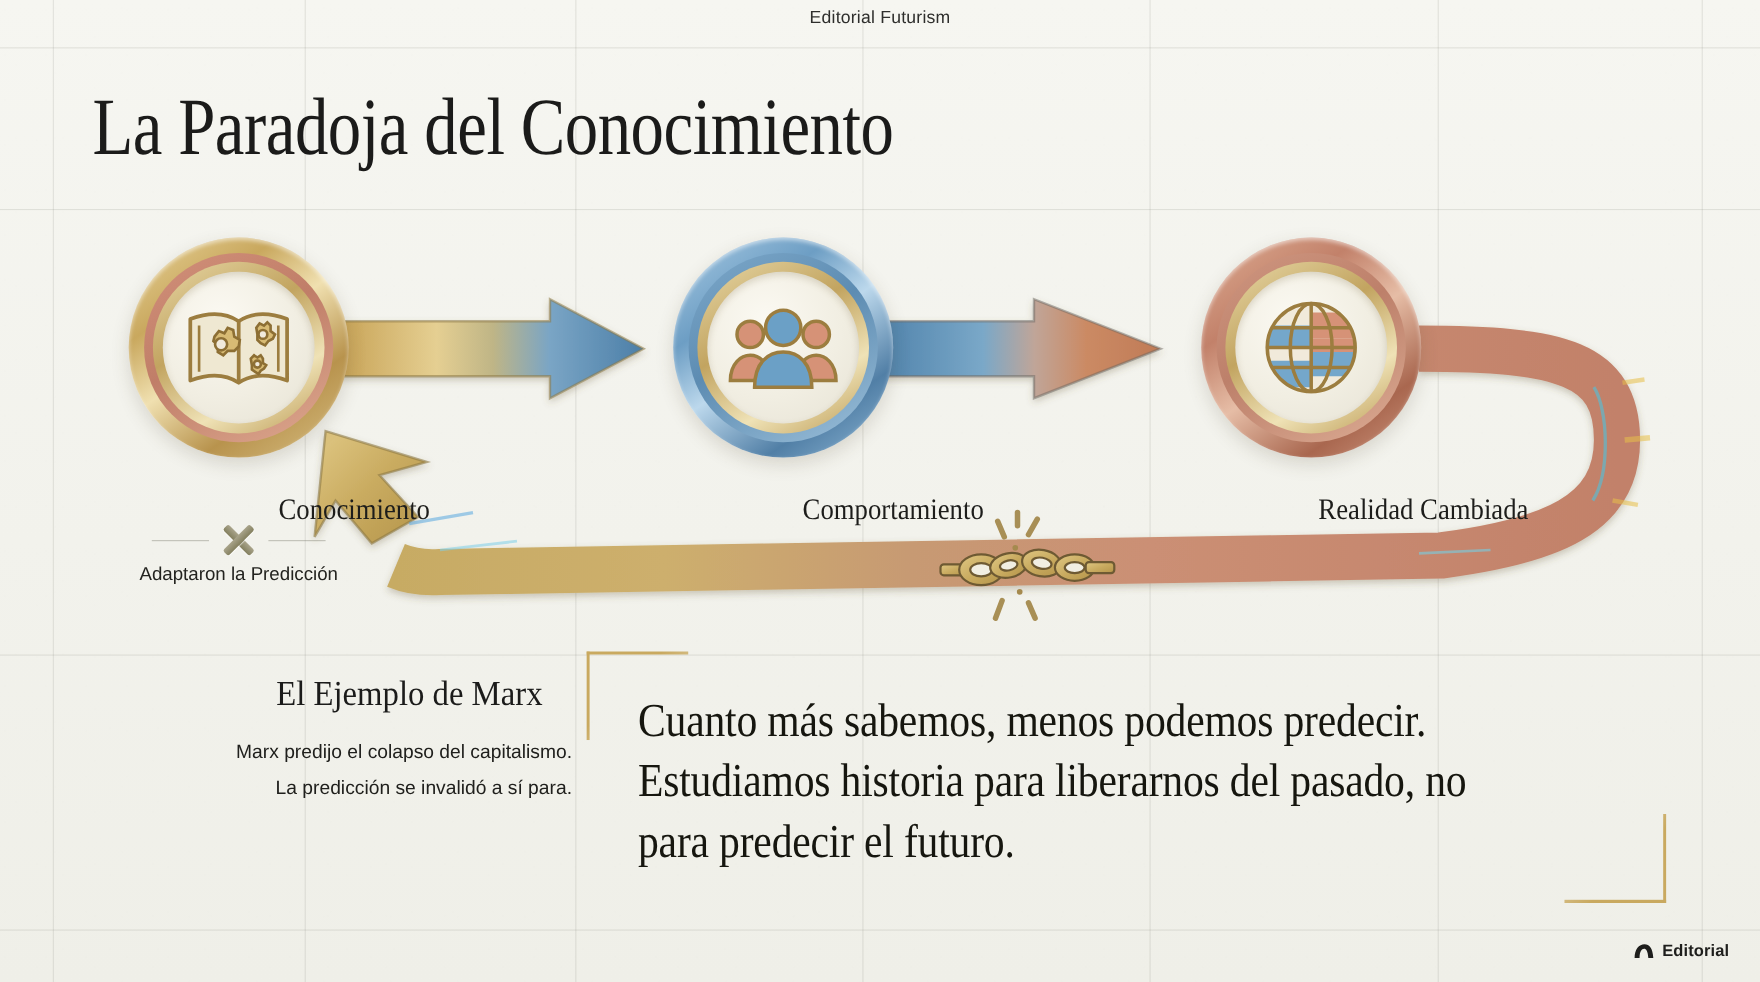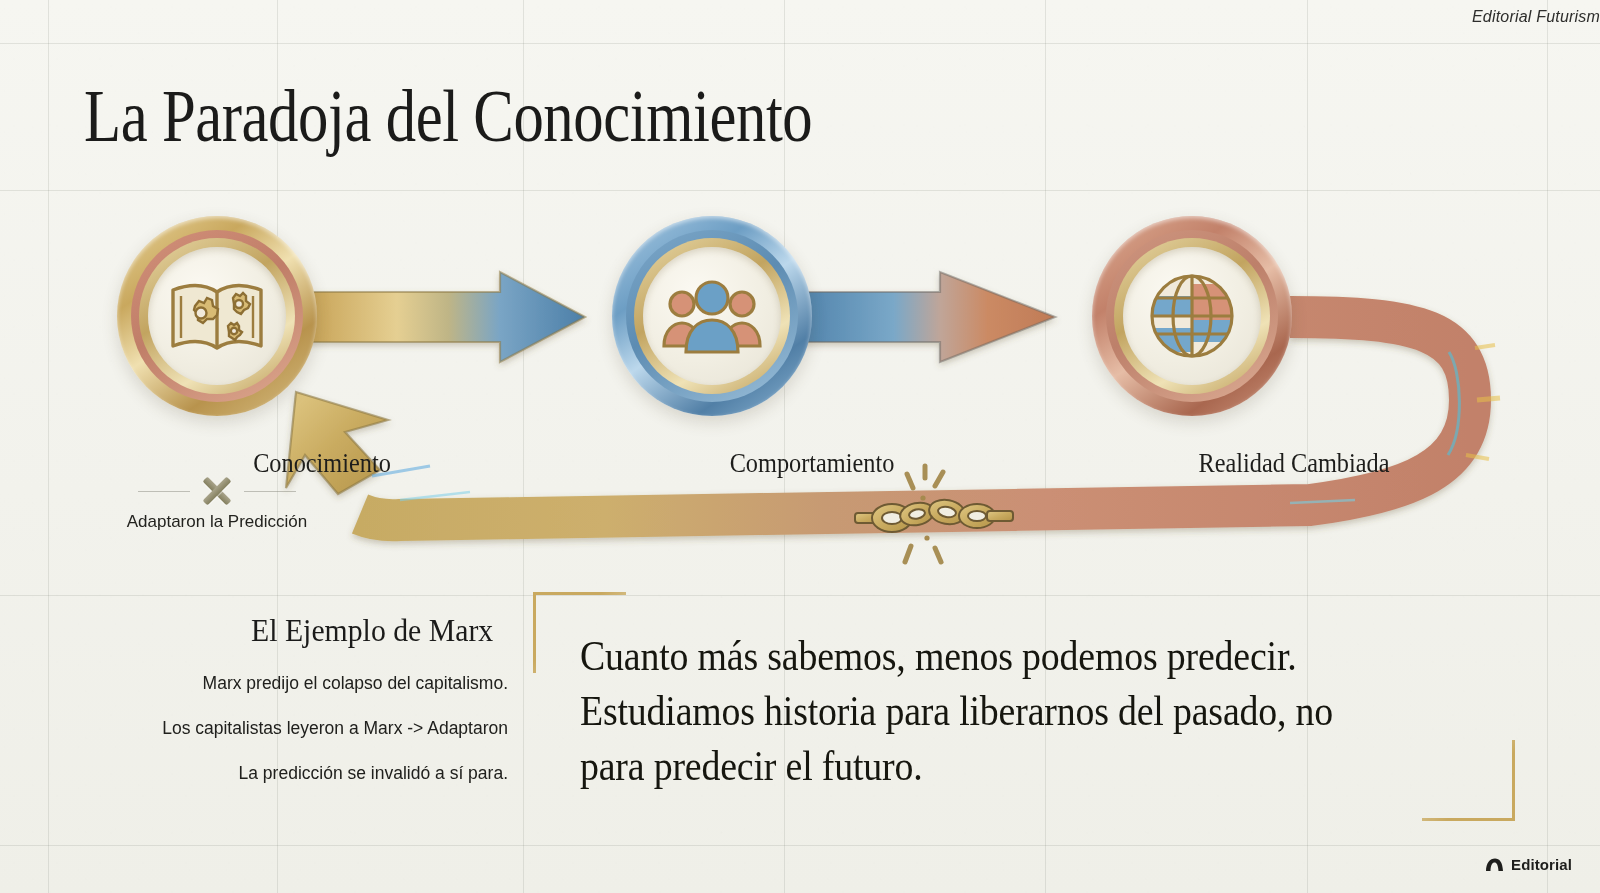--- a/index.html
+++ b/index.html
@@ -20,22 +20,22 @@
       radial-gradient(circle at 62% 71%, rgba(0,0,0,.012) 0 1px, transparent 1px),
       radial-gradient(circle at 82% 12%, rgba(0,0,0,.010) 0 1px, transparent 1px),
       radial-gradient(circle at 33% 88%, rgba(0,0,0,.010) 0 1px, transparent 1px);
     background-size:37px 41px,53px 47px,61px 59px,43px 67px;}
   
   .grid{position:absolute;inset:0;pointer-events:none;}
   .gv{position:absolute;top:0;bottom:0;width:1px;background:rgba(120,122,112,.17);}
   .gh{position:absolute;left:0;right:0;height:1px;background:rgba(120,122,112,.17);}
 
   
-  .brand{position:absolute;top:8px;left:0;width:1600px;text-align:right;
-    font-size:16px;letter-spacing:.2px;color:#2e2e2c;font-weight:400;font-style:italic;}
+  .brand{position:absolute;top:8px;left:0;width:1600px;text-align:center;
+    font-size:16px;letter-spacing:.2px;color:#2e2e2c;font-weight:400;}
   .title{position:absolute;left:84px;top:76px;
     font-family:"Liberation Serif",serif;font-size:74px;line-height:80px;
     color:#1b1b1a;letter-spacing:-0.5px;
     transform:scaleX(.82);transform-origin:left center;white-space:nowrap;}
 
   
   .flow{position:absolute;left:12px;top:196px;width:1600px;height:380px;}
 
   .node{position:absolute;width:200px;height:200px;}
   .node.n1{left:105px;top:20px;}
@@ -83,21 +83,21 @@
     font-size:17px;color:#23231f;}
 
   
   .arrows{position:absolute;left:0;top:0;width:1600px;height:893px;pointer-events:none;}
 
   
   .marx{position:absolute;left:84px;top:612px;width:440px;text-align:right;}
   .marx h3{margin:0 0 20px 0;font-family:"Liberation Serif",serif;
     font-weight:400;font-size:32px;color:#1b1b1a;transform:scaleX(.93);
     transform-origin:left center;}
-  .marx p{margin:16px;font-size:17.5px;line-height:29px;color:#20201d;}
+  .marx p{margin:4px;font-size:17.5px;line-height:29px;color:#20201d;}
 
   .quote{position:absolute;left:580px;top:628px;width:900px;
     font-family:"Liberation Serif",serif;font-size:43px;line-height:55px;
     color:#16160f;transform:scaleX(.88);transform-origin:left top;letter-spacing:-.2px;}
   .qc{position:absolute;}
   .qc.tl{left:533px;top:592px;width:90px;height:78px;
     border-left:3px solid #c9a95f;border-top:3px solid #c9a95f;
     -webkit-mask-image:linear-gradient(135deg,#000 40%,rgba(0,0,0,.15));
             mask-image:linear-gradient(135deg,#000 40%,rgba(0,0,0,.15));}
   .qc.br{left:1422px;top:740px;width:90px;height:78px;
@@ -311,21 +311,20 @@
           <i></i>
         </div>
       <div class="xline"></div>
     </div>
     <div class="xcap">Adaptaron la Predicción</div>
   </div>
 
   <div class="marx">
     <h3>El Ejemplo de Marx</h3>
     <p>Marx predijo el colapso del capitalismo.</p>
-    <p>Los capitalistas leyeron a Marx -&gt; Adaptaron</p>
     <p>La predicción se invalidó a sí para.</p>
   </div>
 
   <div class="qc tl"></div>
   <div class="qc br"></div>
   <div class="quote">Cuanto más sabemos, menos podemos predecir. Estudiamos historia para liberarnos del pasado, no para predecir el futuro.</div>
 
   <div class="wm">
     <svg width="19" height="16" viewBox="0 0 19 16">
       <path d="M1,14 C1,6 5,1.5 10,1.5 C14.5,1.5 17.5,5 18,14 L13.5,14

